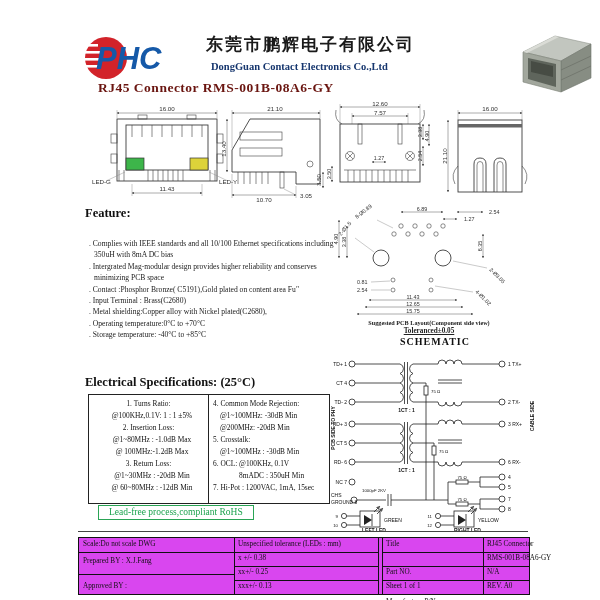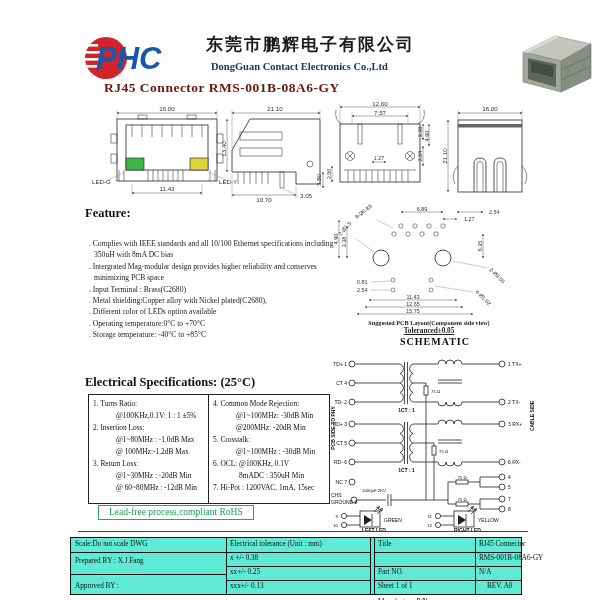--- a/index.html
+++ b/index.html
@@ -14,43 +14,43 @@
   .thin{stroke:#3c3c3c;stroke-width:0.6;fill:none;}
   .dim{stroke:#666;stroke-width:0.55;marker-start:url(#arr);marker-end:url(#arr);}
   .ext{stroke:#888;stroke-width:0.45;}
   .wire{stroke:#222;stroke-width:0.8;fill:none;}
   .sch-t{font-size:5px;fill:#111;}
   .sch-s{font-size:4.3px;fill:#111;}
 
   .logo{left:84px;top:32px;width:112px;height:54px;}
   .company-cn{left:206px;top:33px;font-size:17px;font-weight:bold;letter-spacing:2px;color:#1a1a1a;}
   .company-en{left:211px;top:61px;font-size:10.5px;font-weight:bold;color:#16366e;}
-  .product-title{left:104px;top:80px;font-size:13.5px;font-weight:bold;color:#6a1510;letter-spacing:0.5px;}
+  .product-title{left:98px;top:80px;font-size:13.5px;font-weight:bold;color:#6a1510;letter-spacing:0.5px;}
   .photo{left:515px;top:30px;width:80px;height:70px;}
 
   .features{left:85px;top:206px;width:253px;}
   .feat-h{font-size:12.5px;font-weight:bold;margin-bottom:17px;}
   .feat-item{font-size:7.6px;line-height:1.5;padding-left:9px;text-indent:-5px;color:#222;}
 
   .pcb-caption{left:336px;top:319px;width:186px;text-align:center;font-size:6.2px;font-weight:bold;color:#222;}
   .pcb-tol{left:336px;top:327px;width:186px;text-align:center;font-size:7.2px;font-weight:bold;text-decoration:underline;color:#222;}
   .sch-h{left:360px;top:336px;width:150px;text-align:center;font-weight:bold;font-size:10px;letter-spacing:1px;}
 
   .elec-h{left:85px;top:375px;font-size:12.5px;font-weight:bold;}
   .elec-table{left:88px;top:394px;width:242px;height:110px;border:1.5px solid #222;display:flex;box-sizing:border-box;background:#fff;}
   .elec-col{width:50%;padding:3px 4px;font-size:7.4px;line-height:1.62;box-sizing:border-box;}
-  .elec-col.first{border-right:1px solid #222;}
-  .ind{padding-left:7px;margin-left:16px;}
+  .elec-col.first{border-right:1px solid #222;text-align:center;}
+  .ind{padding-left:7px;}
   .ind2{padding-left:26px;}
 
   .rohs{left:98px;top:505px;font-size:9.5px;color:#1ca24e;border:1px solid #2aa455;padding:1px 10px 2px 10px;}
 
   .hr-page{left:78px;top:531px;width:450px;height:1px;background:#444;}
 
-  .footer{left:70px;top:537px;width:450px;height:56px;border:1.6px solid #111;box-sizing:content-box;background:#5eead4;}
+  .footer{left:78px;top:537px;width:450px;height:56px;border:1.6px solid #111;box-sizing:content-box;background:#d946ef;}
   .fcell{position:absolute;font-size:7.2px;color:#111;padding:2px 4px;box-sizing:border-box;white-space:nowrap;overflow:hidden;}
   .vl,.hl{position:absolute;background:#111;}
 </style>
 </head>
 <body>
 
 
 
 
 <svg width="0" height="0">
@@ -286,23 +286,23 @@
   <text class="dimt5" transform="rotate(45 142 86)" x="142" y="86">4-Ø1.02</text>
 </svg>
 <div class="abs pcb-caption">Suggested PCB Layout(Component side view)</div>
 <div class="abs pcb-tol">Toleranced±0.05</div>
 
 
 <div class="abs features">
   <div class="feat-h">Feature:</div>
   <div class="feat-item">. Complies with IEEE standards and all 10/100 Ethernet specifications including 350uH with 8mA DC bias</div>
   <div class="feat-item">. Intergrated Mag-modular design provides higher reliability and conserves minimizing PCB space</div>
+  <div class="feat-item">. Contact :Phosphor Bronze( C5191),Gold plated on content area Fu"</div>
   <div class="feat-item">. Input Terminal : Brass(C2680)</div>
   <div class="feat-item">. Metal shielding:Copper alloy with Nickel plated(C2680),</div>
-  <div class="feat-item">. Different color of LEDs option available</div>
   <div class="feat-item">. Operating temperature:0°C to +70°C</div>
   <div class="feat-item">. Storage temperature: -40°C to +85°C</div>
 </div>
 
 
 <div class="abs sch-h">SCHEMATIC</div>
 <svg class="abs" style="left:330px;top:350px;" width="208" height="182" viewBox="0 0 208 182">
   <text class="sch-t" transform="rotate(-90 5 78)" x="5" y="78" text-anchor="middle" font-weight="bold">PCB SIDE TO PHY</text>
   <text class="sch-t" transform="rotate(-90 204 66)" x="204" y="66" text-anchor="middle" font-weight="bold">CABLE SIDE</text>
 
@@ -489,29 +489,29 @@
   <div class="hl" style="left:155px;top:28px;width:144px;height:1px;"></div>
   <div class="hl" style="left:155px;top:42px;width:144px;height:1px;"></div>
   <div class="hl" style="left:303px;top:14px;width:147px;height:1px;"></div>
   <div class="hl" style="left:303px;top:28px;width:147px;height:1px;"></div>
   <div class="hl" style="left:303px;top:42px;width:147px;height:1px;"></div>
 
   <div class="fcell" style="left:0;top:0;width:155px;">Scale:Do not scale DWG</div>
   <div class="fcell" style="left:0;top:42px;width:155px;">Approved  BY :</div>
   <div class="fcell" style="left:0;top:17px;width:155px;">Prepared  BY : X.J.Fang</div>
 
-  <div class="fcell" style="left:155px;top:0;width:144px;">Electrical tolerance  (Unit : mm)</div>
+  <div class="fcell" style="left:155px;top:0;width:144px;">Unspecified tolerance  (LEDs : mm)</div>
   <div class="fcell" style="left:155px;top:14px;width:144px;">x +/-  0.38</div>
   <div class="fcell" style="left:155px;top:28px;width:144px;">xx+/-  0.25</div>
   <div class="fcell" style="left:155px;top:42px;width:144px;">xxx+/- 0.13</div>
 
   <div class="fcell" style="left:303px;top:0;width:101px;">Title</div>
   <div class="fcell" style="left:404px;top:0;width:46px;white-space:nowrap;overflow:visible;">RJ45 Connector</div>
   <div class="fcell" style="left:303px;top:14px;width:101px;margin-top:44px;">Manufacture P/N</div>
   <div class="fcell" style="left:404px;top:14px;width:46px;white-space:nowrap;overflow:visible;">RMS-001B-08A6-GY</div>
   <div class="fcell" style="left:303px;top:28px;width:101px;">Part  NO.</div>
   <div class="fcell" style="left:404px;top:28px;width:46px;">N/A</div>
   <div class="fcell" style="left:303px;top:42px;width:101px;">Sheet  1 of 1</div>
-  <div class="fcell" style="left:404px;top:42px;width:46px;white-space:nowrap;overflow:visible;margin-left:8px;">REV.  A0</div>
+  <div class="fcell" style="left:404px;top:42px;width:46px;white-space:nowrap;overflow:visible;">REV.  A0</div>
 </div>
 
 
 
 
 </body></html>

